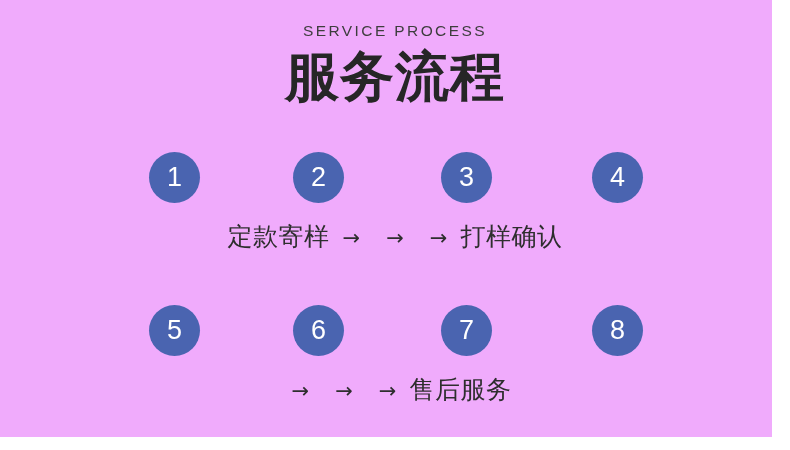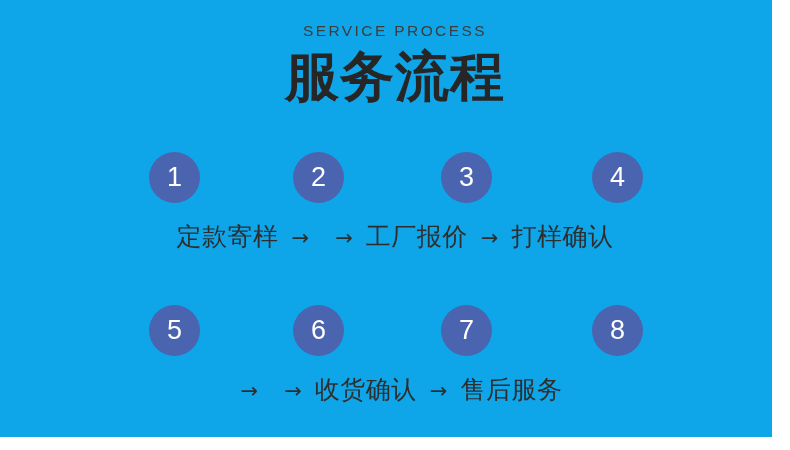--- a/index.html
+++ b/index.html
@@ -11,21 +11,21 @@
     height: 450px;
     background: #ffffff;
     font-family: "Liberation Sans", "DejaVu Sans", sans-serif;
     overflow: hidden;
   }
 
   .poster {
     position: relative;
     width: 772px;
     height: 437px;
-    background: #0ea5e9;
+    background: #f0abfc;
     box-sizing: border-box;
   }
 
   
   .header {
     position: absolute;
     top: 0;
     left: 0;
     width: 790px;
     text-align: center;
@@ -132,37 +132,35 @@
     <div class="badges">
       <div class="badge badge-0">1</div>
       <div class="badge badge-1">2</div>
       <div class="badge badge-2">3</div>
       <div class="badge badge-3">4</div>
     </div>
     <div class="steps">
       <span class="step-label">定款寄样</span>
       <span class="arrow">→</span>
       <span class="arrow">→</span>
-      <span class="step-label">工厂报价</span>
       <span class="arrow">→</span>
       <span class="step-label">打样确认</span>
     </div>
   </div>
 
   <div class="row row-2">
     <div class="badges">
       <div class="badge badge-0">5</div>
       <div class="badge badge-1">6</div>
       <div class="badge badge-2">7</div>
       <div class="badge badge-3">8</div>
     </div>
     <div class="steps">
       <span class="arrow">→</span>
       <span class="arrow">→</span>
-      <span class="step-label">收货确认</span>
       <span class="arrow">→</span>
       <span class="step-label">售后服务</span>
     </div>
   </div>
 
 </div>
 
 <div class="bottom-strip"></div>
 
 </body></html>

